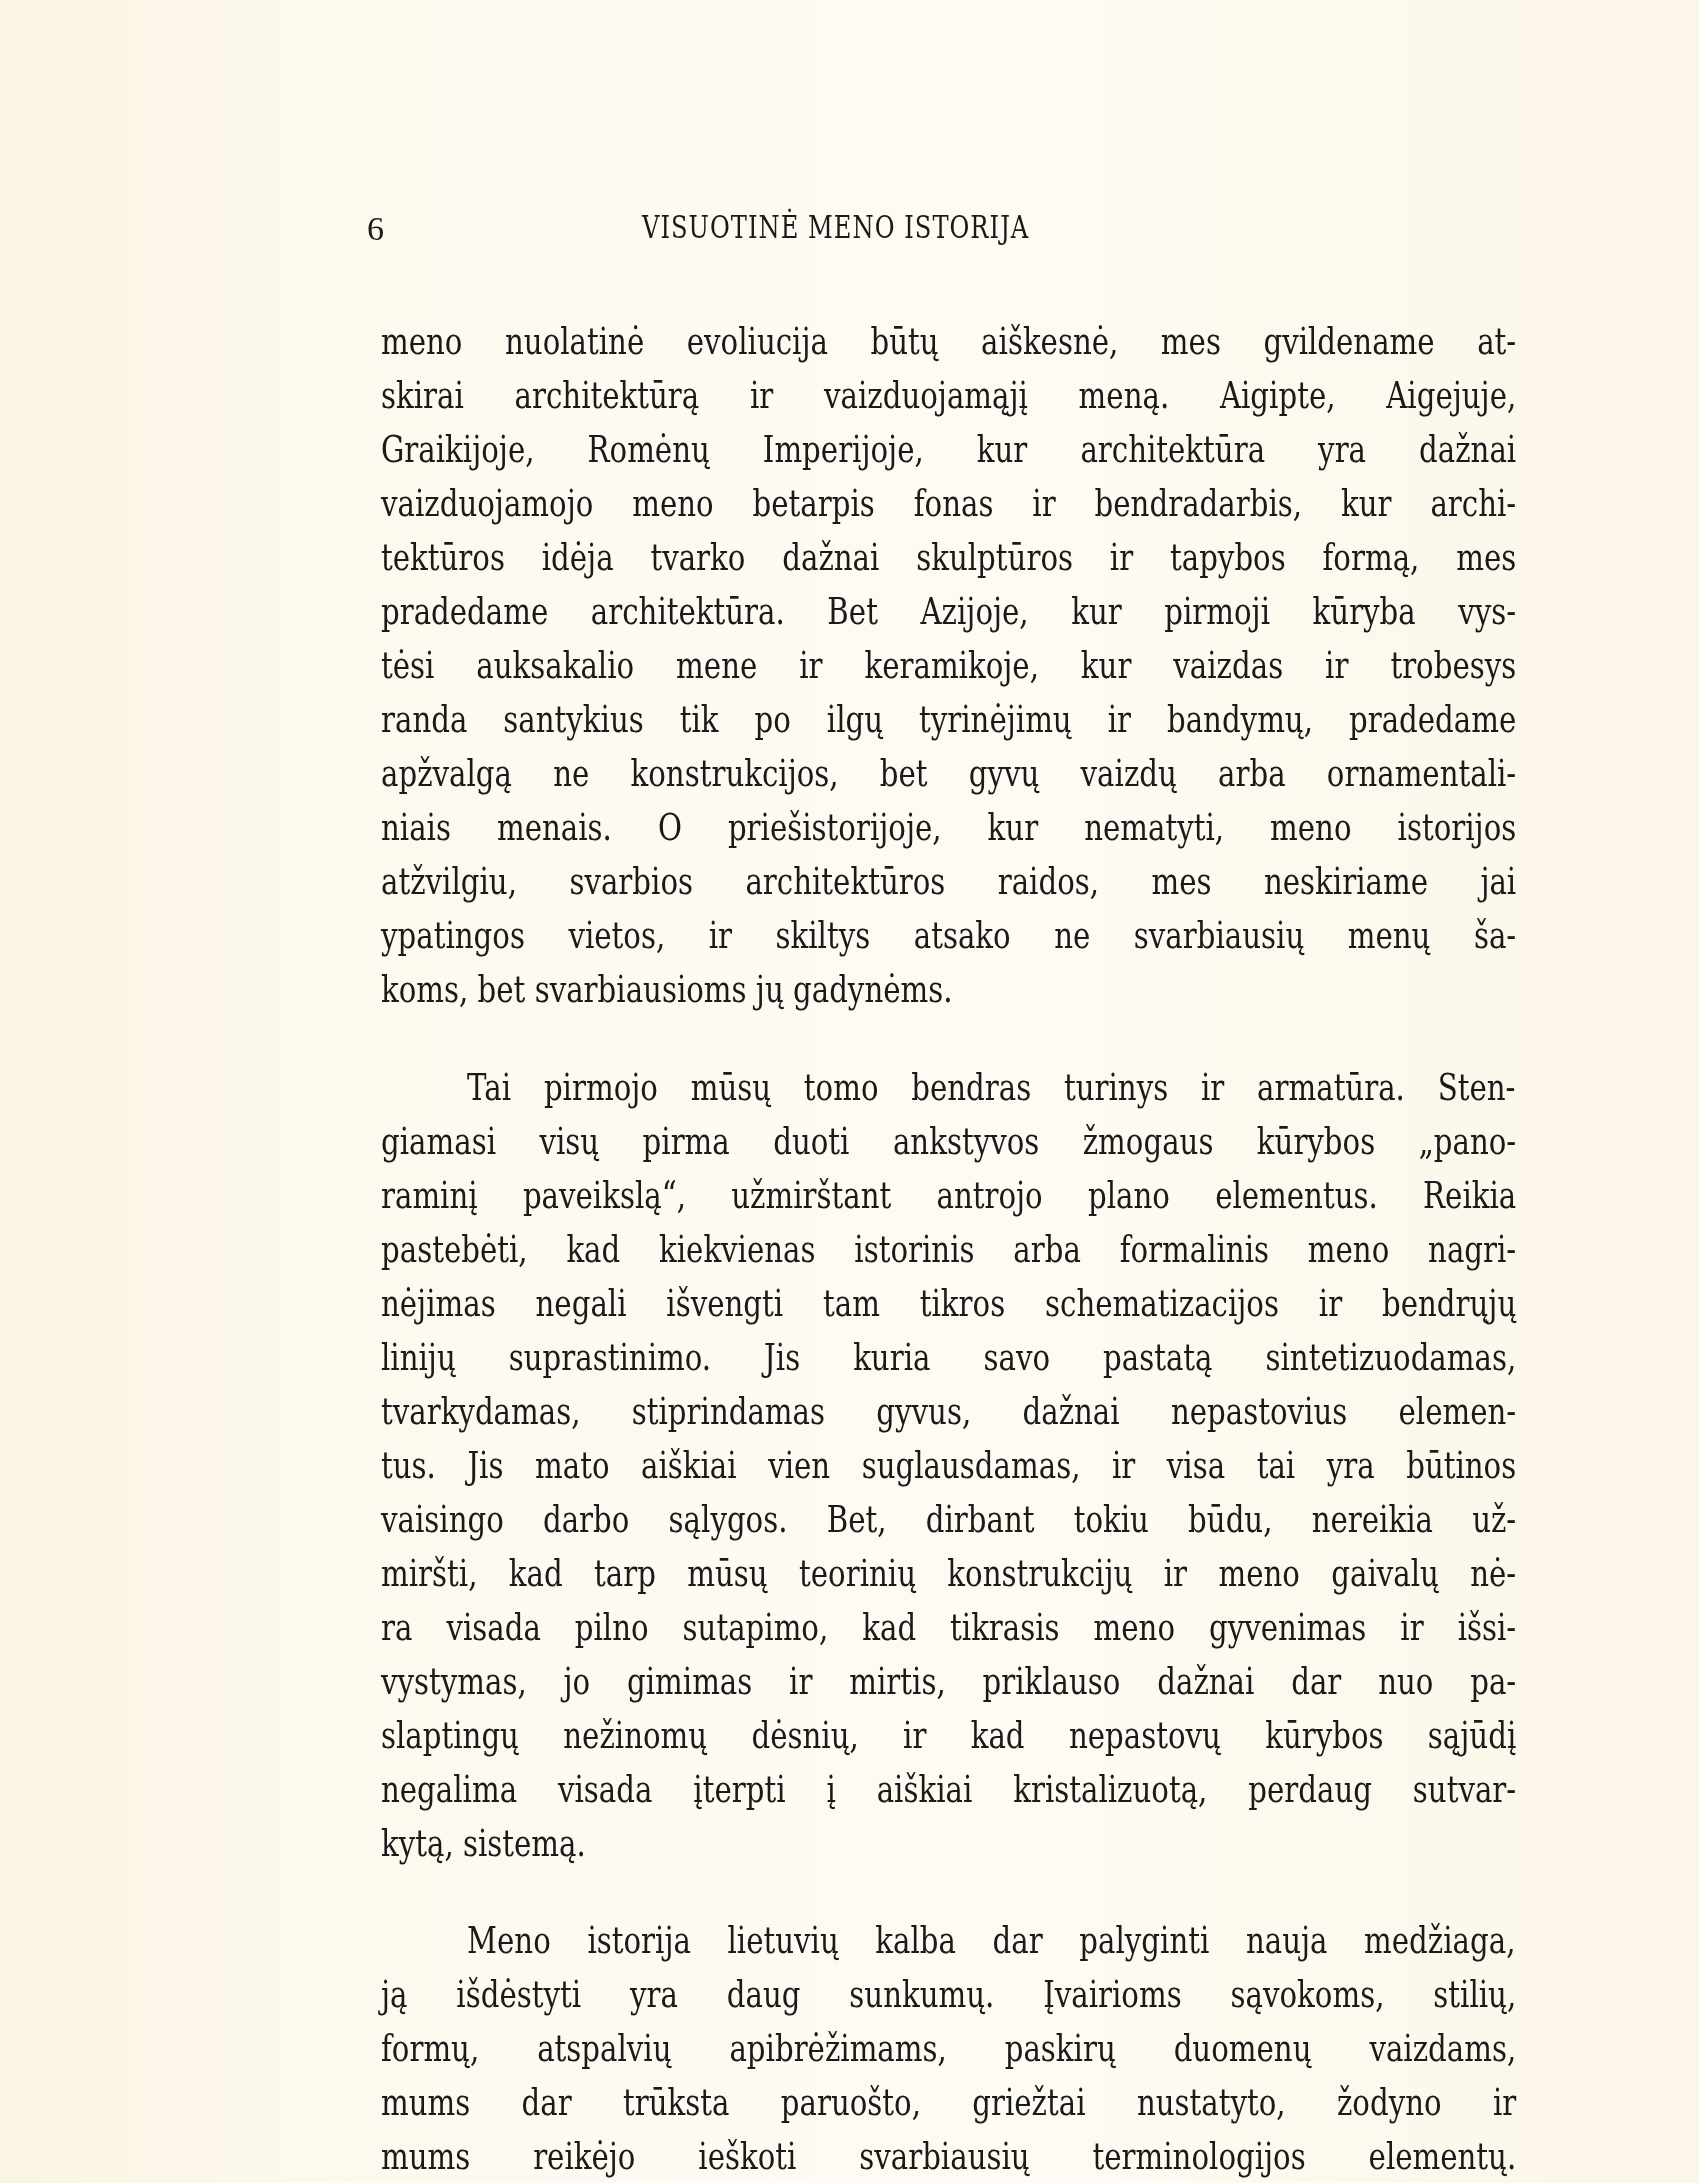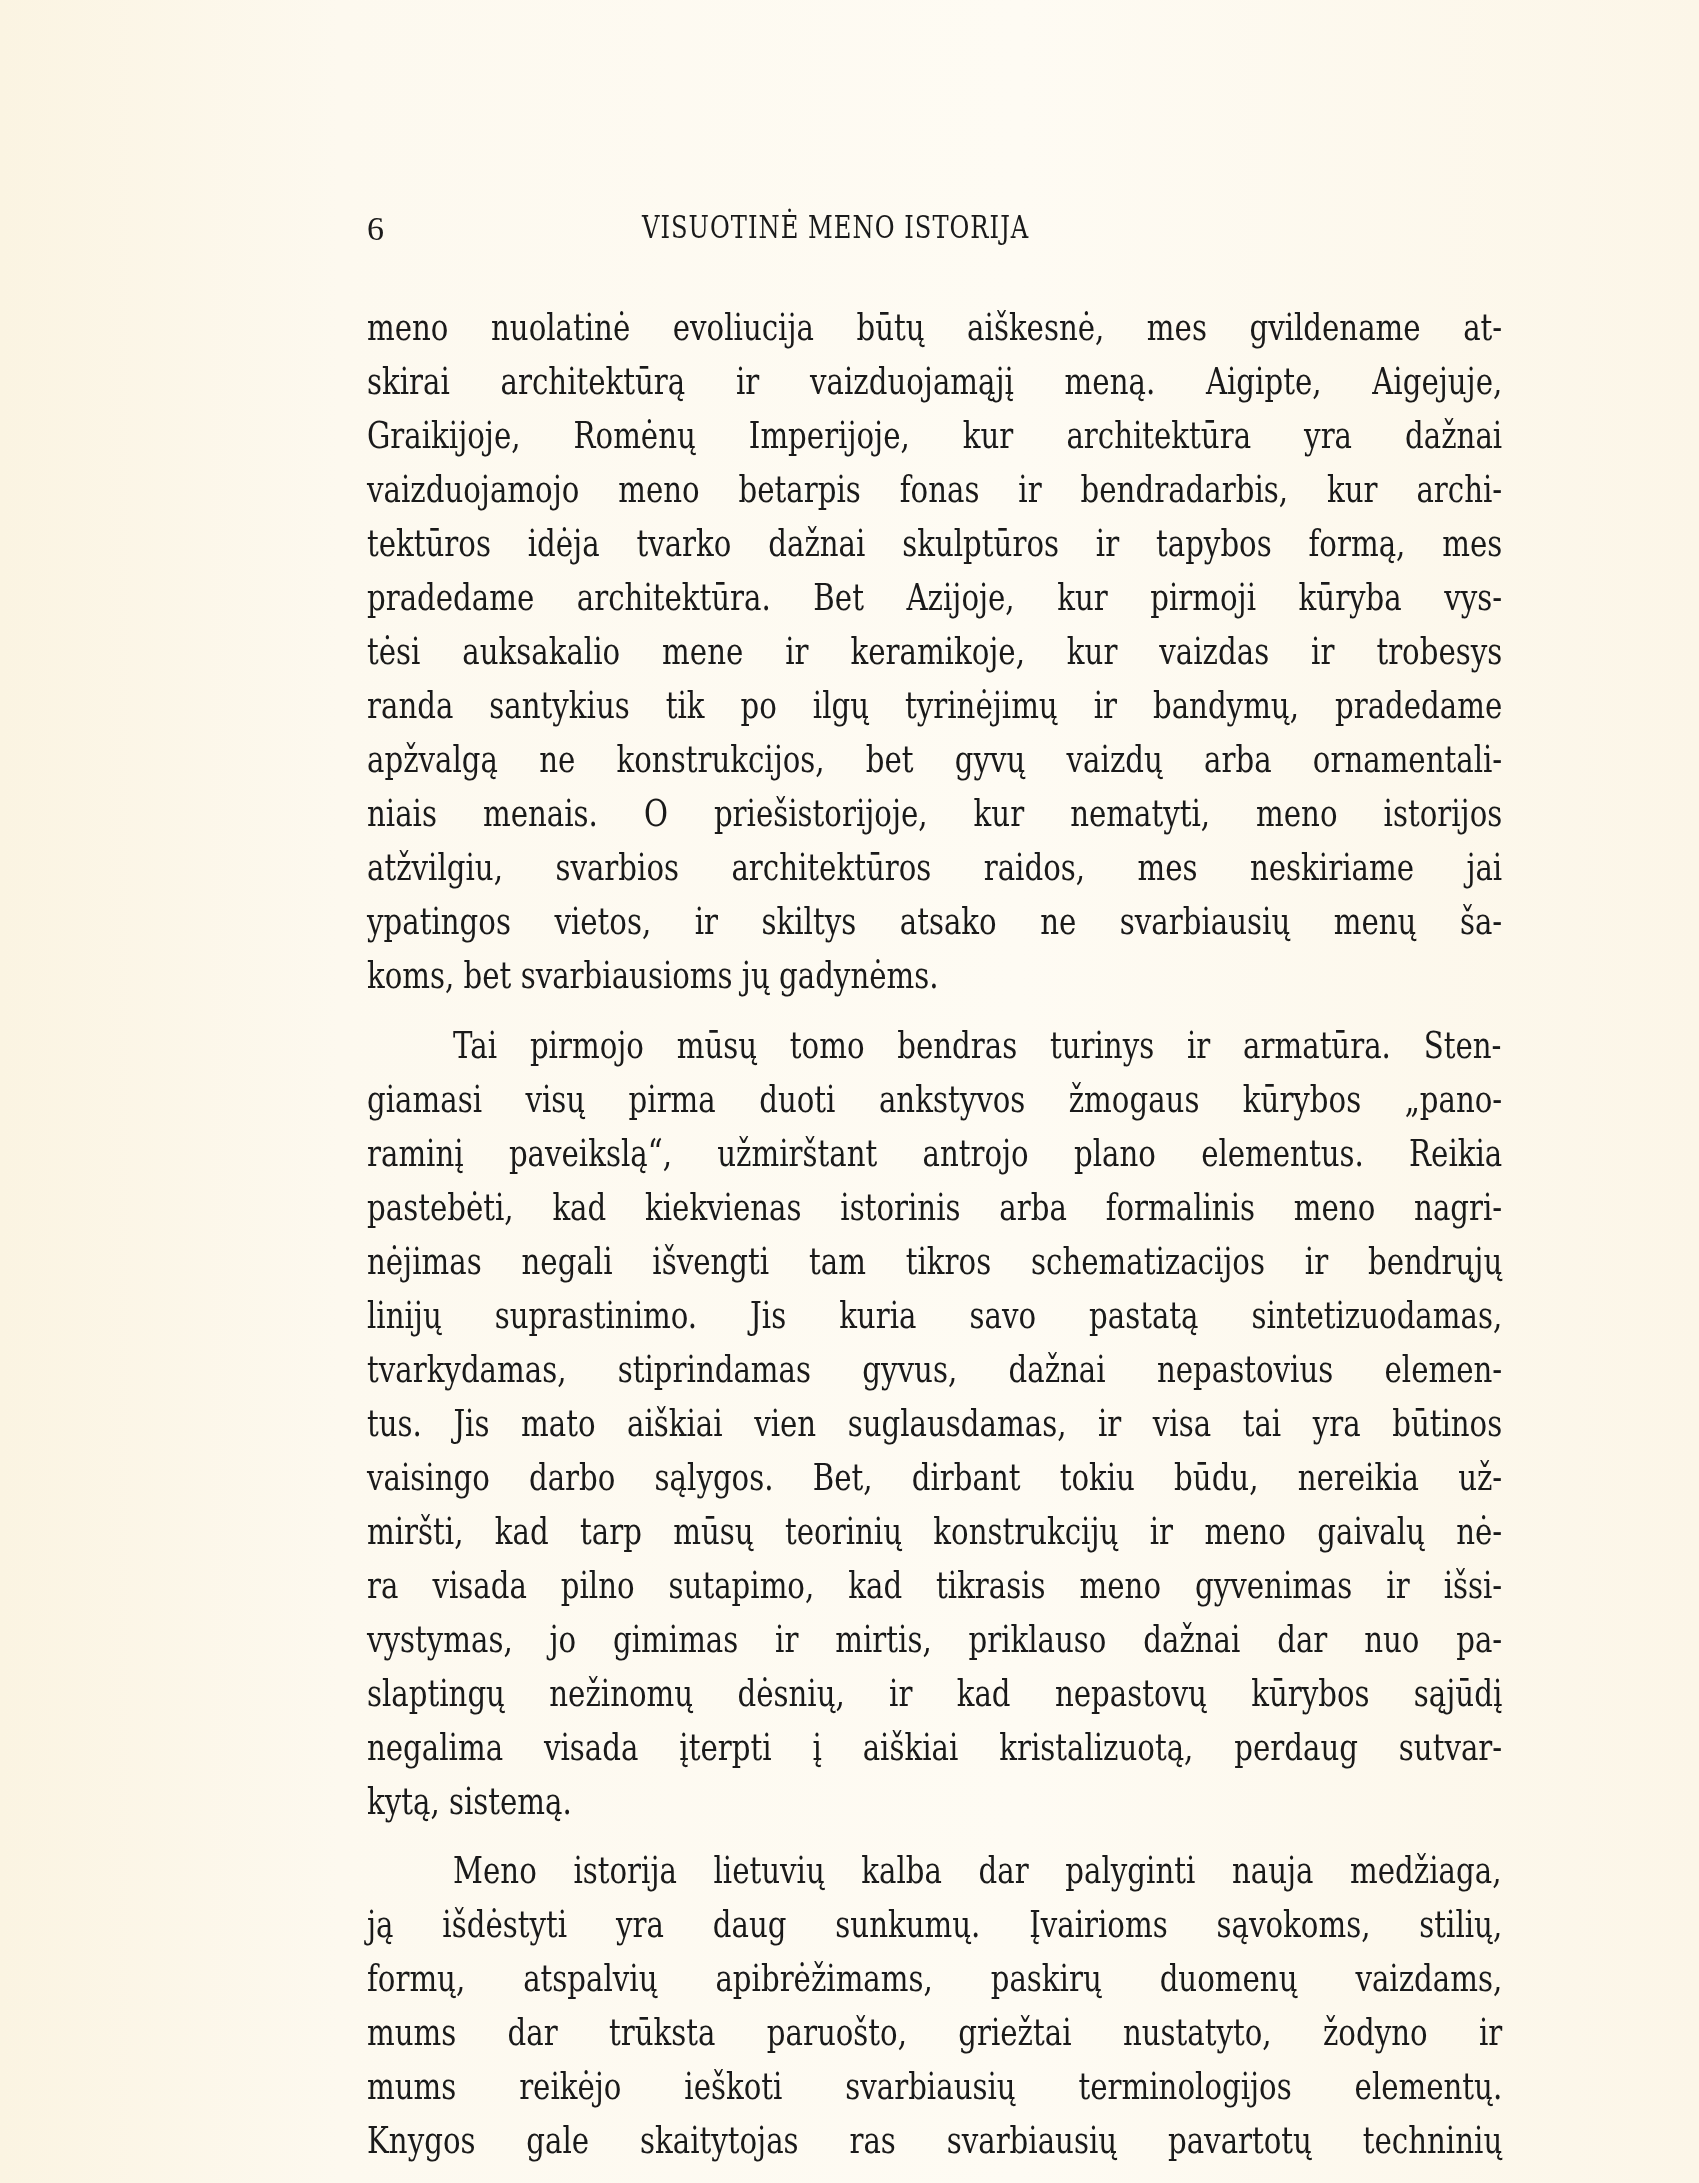--- a/index.html
+++ b/index.html
@@ -48,21 +48,21 @@
     transform: scaleX(0.78);
     transform-origin: left center;
   }
   .body-text {
     position: absolute;
     top: 301px;
     left: 367px;
     width: 1135px;
   }
   .para {
-    margin: 0;
+    margin: 14px;
   }
   .line {
     display: block;
     height: 54px;
     line-height: 54px;
     font-size: 37px;
     white-space: nowrap;
     text-align: justify;
     text-align-last: justify;
     transform: scaleX(0.79);

